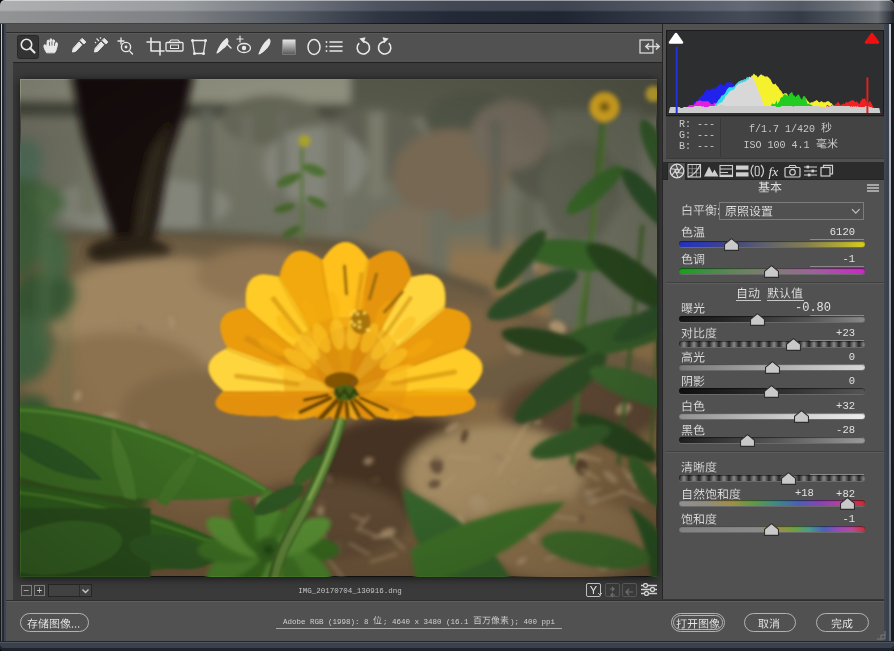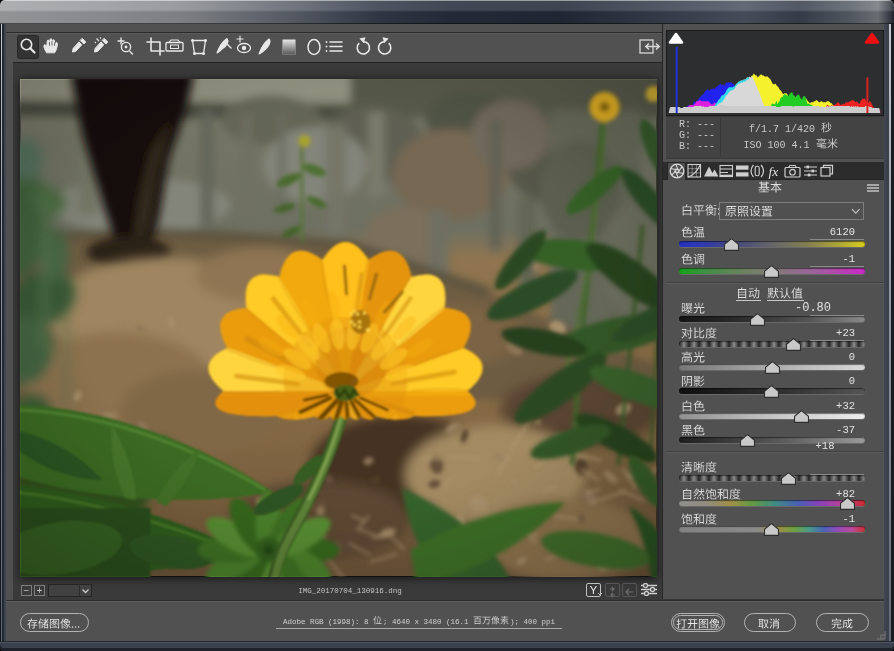--- a/index.html
+++ b/index.html
@@ -586,32 +586,32 @@
     <div style="position:absolute;left:810px;top:413px;width:54px;height:1px;background:#8a8a8a"></div>
     <div class="mono" style="position:absolute;left:795px;top:400px;width:60px;text-align:right;color:#e2e2e2;font-size:10.5px;line-height:12px">+32</div>
     <div style="position:absolute;left:679px;top:413px;width:186px;height:6px;background:linear-gradient(90deg,#909090,#cfcfcf 60%,#ececec);border-radius:3px;box-shadow:0 1px 0 rgba(255,255,255,0.14), inset 0 1px 1px rgba(0,0,0,0.5)"></div>
     <svg class="thumb" style="left:794px;top:410px" width="14" height="12" viewBox="0 0 14 12">
       <path d="M7,0.5 L13.5,5.8 L13.5,11.5 L0.5,11.5 L0.5,5.8 Z" fill="#c9c9c9" stroke="#2e2e2e" stroke-width="1"></path>
     </svg>
     <div style="position:absolute;left:681px;top:424px;width:25.0px;height:13.8px"><svg width="25.0" height="13.8" viewBox="0 0 25.0 13.8">
         <path fill="#dadada" d="M3.4 2.2C3.7 2.8 4 3.5 4.2 4L4.8 3.8C4.7 3.3 4.3 2.6 4 2ZM7.9 2C7.7 2.6 7.3 3.4 7 3.9L7.5 4.1C7.9 3.6 8.3 2.9 8.6 2.3ZM4.1 9.5C4.2 10.1 4.3 10.9 4.3 11.4L5.2 11.3C5.2 10.8 5.1 10 4.9 9.4ZM6.6 9.5C6.8 10.1 7.1 10.9 7.2 11.4L8.1 11.2C8 10.7 7.7 9.9 7.4 9.3ZM9 9.5C9.6 10.1 10.2 11 10.5 11.5L11.4 11.2C11.1 10.6 10.4 9.8 9.8 9.2ZM2 9.2C1.7 9.9 1.2 10.7 0.7 11.2L1.5 11.6C2.1 11 2.6 10.2 2.9 9.4ZM2.7 1.7H5.5V4.3H2.7ZM6.4 1.7H9.2V4.3H6.4ZM0.7 7.9V8.7H11.4V7.9H6.4V6.8H10.3V6H6.4V5.1H10.1V0.9H1.9V5.1H5.5V6H1.7V6.8H5.5V7.9Z M17.7 4.7V6.7H14.9V4.7ZM18.6 4.7H21.4V6.7H18.6ZM19.2 2.3C18.8 2.8 18.4 3.4 17.9 3.8H14.7C15.2 3.3 15.6 2.9 16 2.3ZM16.2 0.4C15.4 2.1 13.9 3.5 12.5 4.4C12.6 4.6 12.9 5.1 13 5.3C13.3 5 13.7 4.8 14 4.5V9.6C14 11 14.6 11.3 16.5 11.3C17 11.3 20.7 11.3 21.2 11.3C23 11.3 23.3 10.8 23.6 8.9C23.3 8.9 22.9 8.7 22.7 8.6C22.5 10.2 22.4 10.5 21.2 10.5C20.4 10.5 17.1 10.5 16.5 10.5C15.2 10.5 14.9 10.3 14.9 9.6V7.6H21.4V8.1H22.3V3.8H19C19.6 3.2 20.1 2.5 20.5 1.9L20 1.5L19.8 1.5H16.6C16.8 1.3 16.9 1 17.1 0.7Z"></path>
       </svg></div>
     <div style="position:absolute;left:810px;top:437px;width:54px;height:1px;background:#8a8a8a"></div>
-    <div class="mono" style="position:absolute;left:795px;top:424px;width:60px;text-align:right;color:#e2e2e2;font-size:10.5px;line-height:12px">-37</div>
+    <div class="mono" style="position:absolute;left:795px;top:424px;width:60px;text-align:right;color:#e2e2e2;font-size:10.5px;line-height:12px">-28</div>
     <div style="position:absolute;left:679px;top:437px;width:186px;height:6px;background:linear-gradient(90deg,#1e1e1e,#5a5a5a 55%,#9a9a9a);border-radius:3px;box-shadow:0 1px 0 rgba(255,255,255,0.14), inset 0 1px 1px rgba(0,0,0,0.5)"></div>
     <svg class="thumb" style="left:740px;top:434px" width="14" height="12" viewBox="0 0 14 12">
       <path d="M7,0.5 L13.5,5.8 L13.5,11.5 L0.5,11.5 L0.5,5.8 Z" fill="#c9c9c9" stroke="#2e2e2e" stroke-width="1"></path>
     </svg>
     <div style="position:absolute;left:666px;top:451px;width:218px;height:1px;background:#404040"></div>
     <div style="position:absolute;left:666px;top:452px;width:218px;height:1px;background:#5d5d5d"></div>
     <div style="position:absolute;left:681px;top:461px;width:37.0px;height:13.8px"><svg width="37.0" height="13.8" viewBox="0 0 37.0 13.8">
         <path fill="#dadada" d="M1 1.3C1.6 1.7 2.5 2.2 2.9 2.6L3.4 1.9C3 1.5 2.2 1 1.5 0.7ZM0.4 4.5C1.1 4.9 2 5.4 2.4 5.8L3 5.1C2.5 4.7 1.6 4.2 0.9 3.9ZM0.8 10.8 1.6 11.4C2.2 10.2 2.9 8.7 3.4 7.4L2.7 6.9C2.1 8.3 1.3 9.9 0.8 10.8ZM5.2 8H9.5V9H5.2ZM5.2 7.3V6.5H9.5V7.3ZM6.9 0.5V1.4H3.8V2.1H6.9V2.9H4.1V3.5H6.9V4.4H3.4V5.1H11.4V4.4H7.8V3.5H10.7V2.9H7.8V2.1H11V1.4H7.8V0.5ZM4.3 5.8V11.5H5.2V9.6H9.5V10.5C9.5 10.6 9.5 10.7 9.3 10.7C9.1 10.7 8.5 10.7 7.9 10.7C8.1 10.9 8.2 11.2 8.2 11.5C9.1 11.5 9.6 11.5 9.9 11.3C10.3 11.2 10.4 11 10.4 10.5V5.8Z M17.4 0.5V3.1H16.1V3.9H17.4C17 5.6 16.4 7.5 15.7 8.4C15.9 8.5 16.1 8.8 16.3 9C16.7 8.3 17.1 7.2 17.4 6V11.5H18.2V5.8C18.5 6.3 18.8 6.9 19 7.2L19.5 6.6C19.3 6.3 18.5 5.1 18.2 4.8V3.9H19.3V3.1H18.2V0.5ZM19.8 1.8V5C19.8 6.8 19.7 9.3 18.7 11C18.9 11.1 19.3 11.3 19.4 11.4C20.4 9.6 20.6 7 20.6 5.2H21.7V11.5H22.5V5.2H23.5V4.4H20.6V2.3C21.5 2 22.5 1.7 23.2 1.3L22.5 0.7C21.9 1 20.8 1.5 19.8 1.8ZM14.9 5.6V8.4H13.6V5.6ZM14.9 4.8H13.6V2.1H14.9ZM12.9 1.3V10.1H13.6V9.2H15.6V1.3Z M28.6 2.8V3.9H26.7V4.6H28.6V6.6H33.3V4.6H35.2V3.9H33.3V2.8H32.4V3.9H29.5V2.8ZM32.4 4.6V5.9H29.5V4.6ZM33.1 8.1C32.6 8.7 31.8 9.2 30.9 9.6C30.1 9.2 29.4 8.7 28.9 8.1ZM26.9 7.4V8.1H28.4L28 8.3C28.5 9 29.2 9.5 30 10C28.8 10.4 27.6 10.6 26.3 10.7C26.4 10.9 26.6 11.2 26.7 11.4C28.2 11.3 29.6 11 30.9 10.5C32.1 11 33.5 11.3 35 11.5C35.1 11.3 35.4 10.9 35.5 10.7C34.2 10.6 33 10.4 31.9 10C33 9.4 33.9 8.7 34.4 7.6L33.8 7.3L33.7 7.4ZM29.7 0.6C29.8 0.9 30 1.3 30.2 1.7H25.5V4.9C25.5 6.7 25.4 9.3 24.4 11.1C24.7 11.2 25.1 11.4 25.2 11.5C26.3 9.6 26.4 6.9 26.4 4.9V2.5H35.4V1.7H31.2C31 1.3 30.8 0.8 30.6 0.4Z"></path>
       </svg></div>
     <div style="position:absolute;left:810px;top:474px;width:54px;height:1px;background:#8a8a8a"></div>
-    <div class="mono" style="position:absolute;left:795px;top:440px;width:60px;text-align:center;color:#e2e2e2;font-size:10.5px;line-height:12px">+18</div>
+    <div class="mono" style="position:absolute;left:795px;top:487px;width:60px;text-align:left;color:#e2e2e2;font-size:10.5px;line-height:12px">+18</div>
     <div style="position:absolute;left:679px;top:475px;width:186px;height:6px;background:repeating-linear-gradient(90deg,#262626 0px,#8a8a8a 5px,#262626 10px);border-radius:3px;box-shadow:0 1px 0 rgba(255,255,255,0.14), inset 0 1px 1px rgba(0,0,0,0.5)"></div>
     <svg class="thumb" style="left:781px;top:472px" width="14" height="12" viewBox="0 0 14 12">
       <path d="M7,0.5 L13.5,5.8 L13.5,11.5 L0.5,11.5 L0.5,5.8 Z" fill="#c9c9c9" stroke="#2e2e2e" stroke-width="1"></path>
     </svg>
     <div style="position:absolute;left:681px;top:488px;width:61.0px;height:13.8px"><svg width="61.0" height="13.8" viewBox="0 0 61.0 13.8">
         <path fill="#dadada" d="M2.9 5.6H9.3V7.4H2.9ZM2.9 4.8V3H9.3V4.8ZM2.9 8.2H9.3V10H2.9ZM5.5 0.5C5.4 0.9 5.2 1.6 5 2.1H2V11.5H2.9V10.9H9.3V11.5H10.2V2.1H5.9C6.1 1.7 6.3 1.1 6.5 0.6Z M21.2 1.1C21.7 1.6 22.2 2.3 22.5 2.8L23.1 2.3C22.9 1.9 22.3 1.2 21.8 0.7ZM16.1 9.2C16.3 9.9 16.4 10.9 16.4 11.4L17.3 11.3C17.3 10.8 17.1 9.8 17 9.1ZM18.6 9.2C18.9 9.9 19.2 10.8 19.3 11.4L20.2 11.2C20.1 10.6 19.8 9.7 19.4 9ZM21.1 9.1C21.7 9.9 22.4 10.9 22.7 11.5L23.5 11.1C23.2 10.5 22.5 9.5 21.9 8.8ZM14.1 8.9C13.7 9.7 13 10.6 12.5 11.2L13.3 11.5C13.9 10.9 14.5 9.9 14.9 9.1ZM20 0.6V2.8V3H18V3.9H19.9C19.7 5.3 19 6.8 16.8 8C17 8.2 17.3 8.4 17.4 8.6C19.2 7.7 20.1 6.5 20.5 5.3C21 6.8 21.8 7.9 22.9 8.6C23 8.3 23.3 8 23.5 7.8C22.2 7.1 21.3 5.7 20.8 3.9H23.3V3H20.8V2.8V0.6ZM15.1 0.4C14.6 1.8 13.6 3.6 12.4 4.7C12.6 4.8 12.9 5.1 13 5.2C13.9 4.5 14.6 3.4 15.2 2.3H17.2C17.1 2.8 16.9 3.3 16.7 3.8C16.2 3.5 15.7 3.3 15.3 3L14.8 3.6C15.3 3.8 15.9 4.2 16.4 4.5C16.2 4.8 15.9 5.2 15.7 5.5C15.3 5.2 14.7 4.8 14.2 4.6L13.7 5C14.2 5.3 14.8 5.7 15.2 6.1C14.5 6.8 13.6 7.4 12.7 7.8C12.9 7.9 13.2 8.2 13.3 8.4C15.6 7.4 17.5 5.3 18.2 1.7L17.7 1.5L17.5 1.5H15.6C15.7 1.2 15.9 0.9 16 0.6Z M30.4 0.5C30 1.9 29.2 3.3 28.4 4.2C28.5 4.4 28.8 4.8 28.8 5C29.1 4.8 29.3 4.5 29.5 4.2V9.9C29.5 11 29.9 11.3 31.2 11.3C31.5 11.3 33.7 11.3 34 11.3C35.1 11.3 35.4 10.8 35.5 9.4C35.3 9.3 34.9 9.2 34.7 9C34.7 10.2 34.5 10.5 33.9 10.5C33.5 10.5 31.6 10.5 31.2 10.5C30.5 10.5 30.3 10.4 30.3 9.9V7.6H32.9V4H29.7C29.9 3.6 30.2 3.1 30.4 2.7H34C34 6.2 33.9 7.4 33.8 7.7C33.7 7.8 33.6 7.8 33.4 7.8C33.2 7.8 32.8 7.8 32.3 7.8C32.4 8 32.5 8.3 32.5 8.6C33 8.6 33.5 8.6 33.8 8.6C34.1 8.5 34.3 8.4 34.5 8.2C34.8 7.8 34.8 6.4 34.8 2.3C34.8 2.1 34.8 1.8 34.8 1.8H30.8C30.9 1.5 31.1 1.1 31.2 0.7ZM25.8 0.5C25.6 2.3 25.1 4 24.4 5.2C24.6 5.3 24.9 5.6 25 5.7C25.5 5 25.8 4.1 26.1 3.1H27.7C27.6 3.7 27.3 4.4 27.1 4.8L27.8 5C28.2 4.4 28.5 3.4 28.8 2.5L28.2 2.3L28.1 2.4H26.3C26.4 1.8 26.6 1.2 26.7 0.7ZM26.1 11.4V11.4C26.2 11.1 26.6 10.9 28.5 9.3C28.4 9.1 28.3 8.8 28.2 8.5L26.9 9.5V4.8H26.1V9.6C26.1 10.2 25.8 10.6 25.6 10.8C25.7 10.9 26 11.2 26.1 11.4ZM30.3 4.7H32.1V6.9H30.3Z M42.4 1.6V11H43.2V10H45.9V10.9H46.8V1.6ZM43.2 9.1V2.5H45.9V9.1ZM41.3 0.6C40.2 1 38.3 1.4 36.7 1.6C36.8 1.8 36.9 2.1 37 2.3C37.6 2.2 38.3 2.1 39 2V4H36.6V4.9H38.7C38.2 6.4 37.2 8 36.3 9C36.5 9.2 36.7 9.5 36.8 9.8C37.6 9 38.4 7.6 39 6.2V11.5H39.9V6.2C40.4 6.9 41 7.8 41.3 8.3L41.9 7.5C41.6 7.1 40.3 5.6 39.9 5.2V4.9H42V4H39.9V1.8C40.6 1.7 41.3 1.5 41.9 1.3Z M52.6 2.8V3.9H50.7V4.6H52.6V6.6H57.3V4.6H59.2V3.9H57.3V2.8H56.4V3.9H53.5V2.8ZM56.4 4.6V5.9H53.5V4.6ZM57.1 8.1C56.6 8.7 55.8 9.2 54.9 9.6C54.1 9.2 53.4 8.7 52.9 8.1ZM50.9 7.4V8.1H52.4L52 8.3C52.5 9 53.2 9.5 54 10C52.8 10.4 51.6 10.6 50.3 10.7C50.4 10.9 50.6 11.2 50.7 11.4C52.2 11.3 53.6 11 54.9 10.5C56.1 11 57.5 11.3 59 11.5C59.1 11.3 59.4 10.9 59.5 10.7C58.2 10.6 57 10.4 55.9 10C57 9.4 57.9 8.7 58.4 7.6L57.8 7.3L57.7 7.4ZM53.7 0.6C53.8 0.9 54 1.3 54.2 1.7H49.5V4.9C49.5 6.7 49.4 9.3 48.4 11.1C48.7 11.2 49.1 11.4 49.2 11.5C50.3 9.6 50.4 6.9 50.4 4.9V2.5H59.4V1.7H55.2C55 1.3 54.8 0.8 54.6 0.4Z"></path>
       </svg></div>
     <div style="position:absolute;left:810px;top:501px;width:54px;height:1px;background:#8a8a8a"></div>
     <div class="mono" style="position:absolute;left:795px;top:488px;width:60px;text-align:right;color:#e2e2e2;font-size:10.5px;line-height:12px">+82</div>
     <div style="position:absolute;left:679px;top:500px;width:186px;height:6px;background:linear-gradient(90deg,#8f8f8f,#918c7e 15%,#a08f45 28%,#5f9a45 40%,#3f8a85 52%,#4a5fb5 64%,#8a42b5 76%,#b5429a 87%,#cc2a2a);border-radius:3px;box-shadow:0 1px 0 rgba(255,255,255,0.14), inset 0 1px 1px rgba(0,0,0,0.5)"></div>

